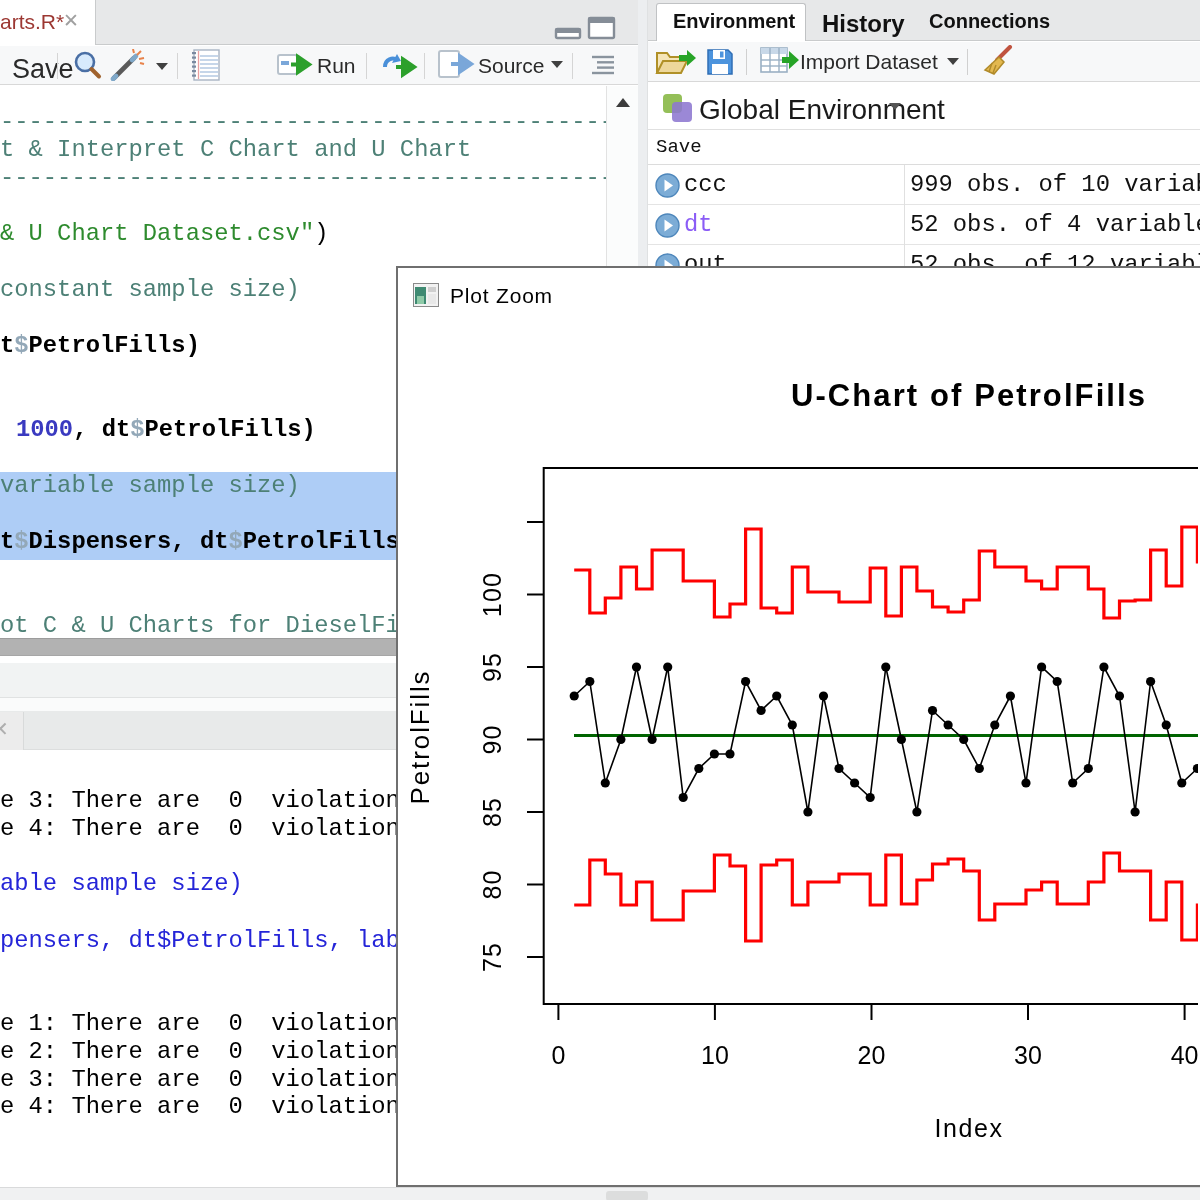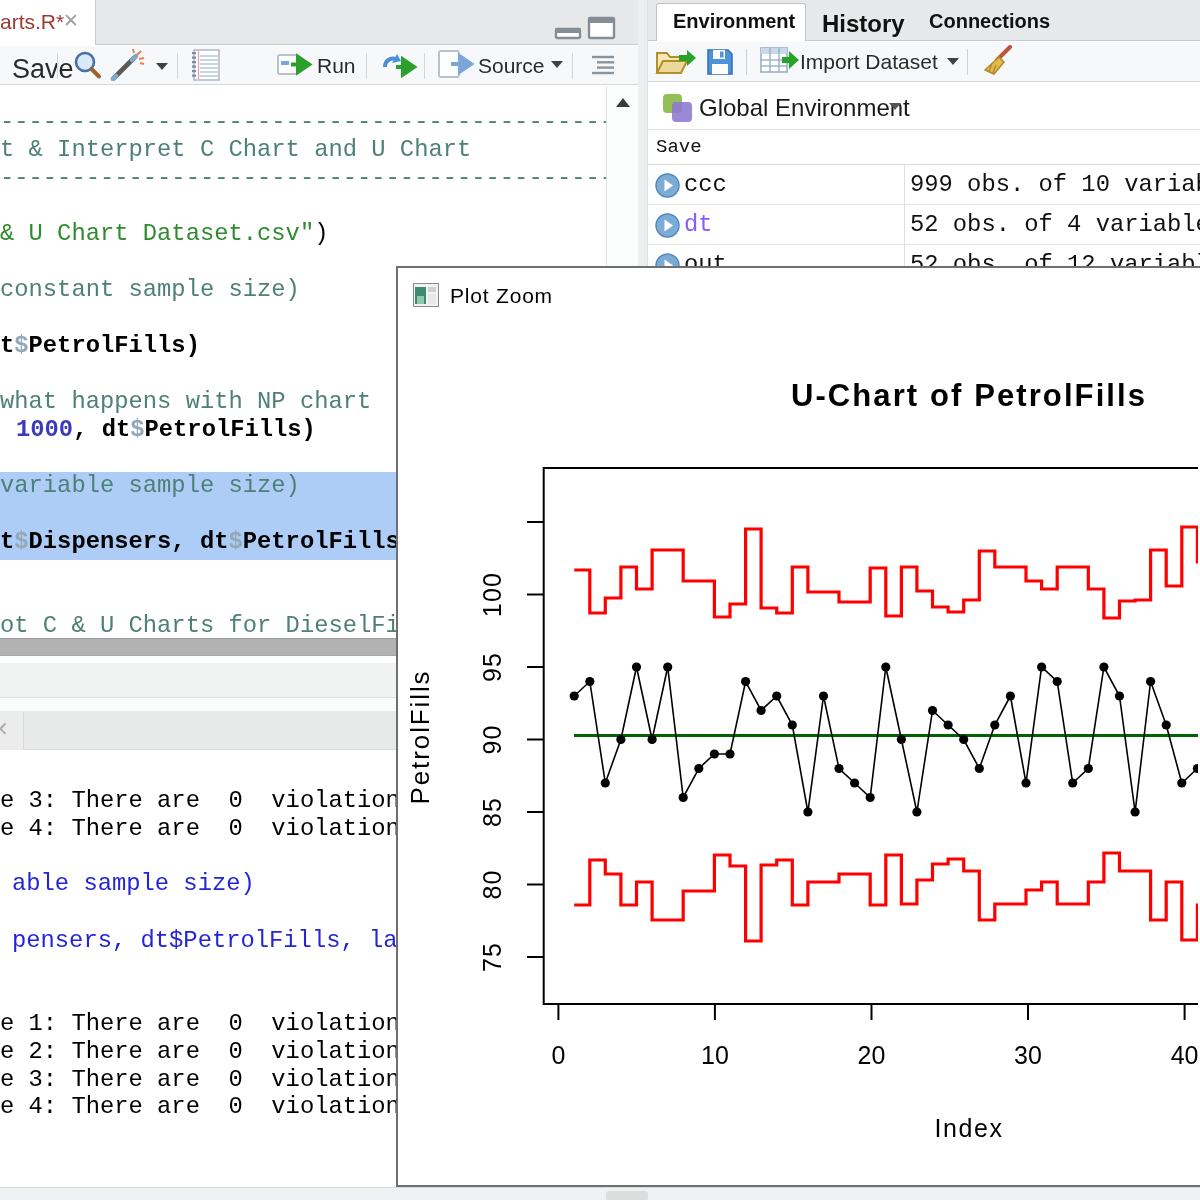--- a/index.html
+++ b/index.html
@@ -4,21 +4,21 @@
 * { margin:0; padding:0; box-sizing:border-box; }
 html,body { width:1200px; height:1200px; overflow:hidden; background:#fff;
   font-family:"Liberation Sans",sans-serif; }
 .mono { font-family:"Liberation Mono",monospace; }
 .cl { position:absolute; left:0; height:28px; line-height:28px; white-space:pre;
   font-family:"Liberation Mono",monospace; font-size:23.8px; color:#000; }
 .cm { color:#4d8076; }
 .st { color:#2e8b2e; }
 .nm { color:#3a3ac0;margin-left:16px; }
 .dl { color:#93a8b8; }
-.bl { color:#2525d8;margin-left:12px; }
+.bl { color:#2525d8; }
 .sep { position:absolute; top:53px; width:1px; height:26px; background:#d5d5d5; }
 .caret { width:0;height:0;border-left:6px solid transparent;border-right:6px solid transparent;border-top:7px solid #404040; }
 </style></head>
 <body>
 
 <div style="position:absolute;left:0;top:0;width:638px;height:45px;background:#e7e8e9;border-bottom:1px solid #c9cbcc">
   <div style="position:absolute;left:0;top:0;width:96px;height:45px;background:#fff;border-right:1px solid #c9cbcc"></div>
   <div style="position:absolute;left:0;top:10px;font-size:21px;color:#9c3732">arts.R*</div>
   <div style="position:absolute;left:63px;top:9px;font-size:19px;color:#a0a0a0">✕</div>
 
@@ -110,21 +110,20 @@
 </div>
 
 <div style="position:absolute;left:0;top:86px;width:606px;height:552px;background:#fff;overflow:hidden">
   <div style="position:absolute;left:0;top:386px;width:606px;height:88px;background:#aecdf6"></div>
   <div class="cl" style="top:22px"><span class="cm">------------------------------------------------</span></div>
 <div class="cl" style="top:50px"><span class="cm">t &amp; Interpret C Chart and U Chart</span></div>
 <div class="cl" style="top:78px"><span class="cm">------------------------------------------------</span></div>
 <div class="cl" style="top:134px"><span class="st">&amp; U Chart Dataset.csv"</span>)</div>
 <div class="cl" style="top:190px"><span class="cm">constant sample size)</span></div>
 <div class="cl" style="top:246px"><b>t<span class="dl">$</span>PetrolFills)</b></div>
-<div class="cl" style="top:302px"><span class="cm">what happens with NP chart </span></div>
 <div class="cl" style="top:330px"><b><span class="nm">1000</span>, dt<span class="dl">$</span>PetrolFills)</b></div>
 <div class="cl" style="top:386px"><span class="cm">variable sample size)</span></div>
 <div class="cl" style="top:442px"><b>t<span class="dl">$</span>Dispensers, dt<span class="dl">$</span>PetrolFills,</b></div>
 <div class="cl" style="top:526px"><span class="cm">ot C &amp; U Charts for DieselFi</span></div>
 </div>
 
 <div style="position:absolute;left:606px;top:86px;width:32px;height:552px;background:#fbfcfc;border-left:1px solid #e2e2e2">
   <div style="position:absolute;left:9px;top:12px;width:0;height:0;border-left:7px solid transparent;border-right:7px solid transparent;border-bottom:9px solid #3c3c3c"></div>
 </div>
 
@@ -197,21 +196,21 @@
     <line x1="12" y1="18" x2="9" y2="27" stroke="#b08a2a" stroke-width="1.4"></line>
     <line x1="16" y1="20" x2="13" y2="28" stroke="#b08a2a" stroke-width="1.4"></line>
   </svg>
 </div>
 
 <div style="position:absolute;left:648px;top:83px;width:552px;height:47px;background:#fff;border-bottom:1px solid #e0e0e0">
   <svg style="position:absolute;left:14px;top:10px" width="32" height="32" viewBox="0 0 32 32">
     <rect x="1" y="1" width="19" height="19" rx="4" fill="#94bf58"></rect>
     <rect x="10" y="9" width="20" height="20" rx="4" fill="#8d77d0" fill-opacity="0.88"></rect>
   </svg>
-  <div style="position:absolute;left:51px;top:11px;font-size:24px;color:#1a1a1a">Global Environment</div>
+  <div style="position:absolute;left:51px;top:11px;font-size:28px;color:#1a1a1a">Global Environment</div>
   <div class="caret" style="position:absolute;left:241px;top:20px;border-top-color:#555"></div>
 </div>
 
 <div style="position:absolute;left:648px;top:130px;width:552px;height:35px;background:#fff;border-bottom:1px solid #dcdcdc">
   <div class="mono" style="position:absolute;left:8px;top:6px;font-size:19px;color:#111">Save</div>
 </div>
 <div style="position:absolute;left:648px;top:165px;width:552px;height:40px;border-bottom:1px solid #e4e4e4;background:#fff">
 <svg style="position:absolute;left:7px;top:8px" width="25" height="25" viewBox="0 0 25 25">
       <circle cx="12.5" cy="12.5" r="11.5" fill="#7cacd6"></circle>
       <circle cx="12.5" cy="12.5" r="11.5" fill="none" stroke="#4d86bb" stroke-width="1.4"></circle>

